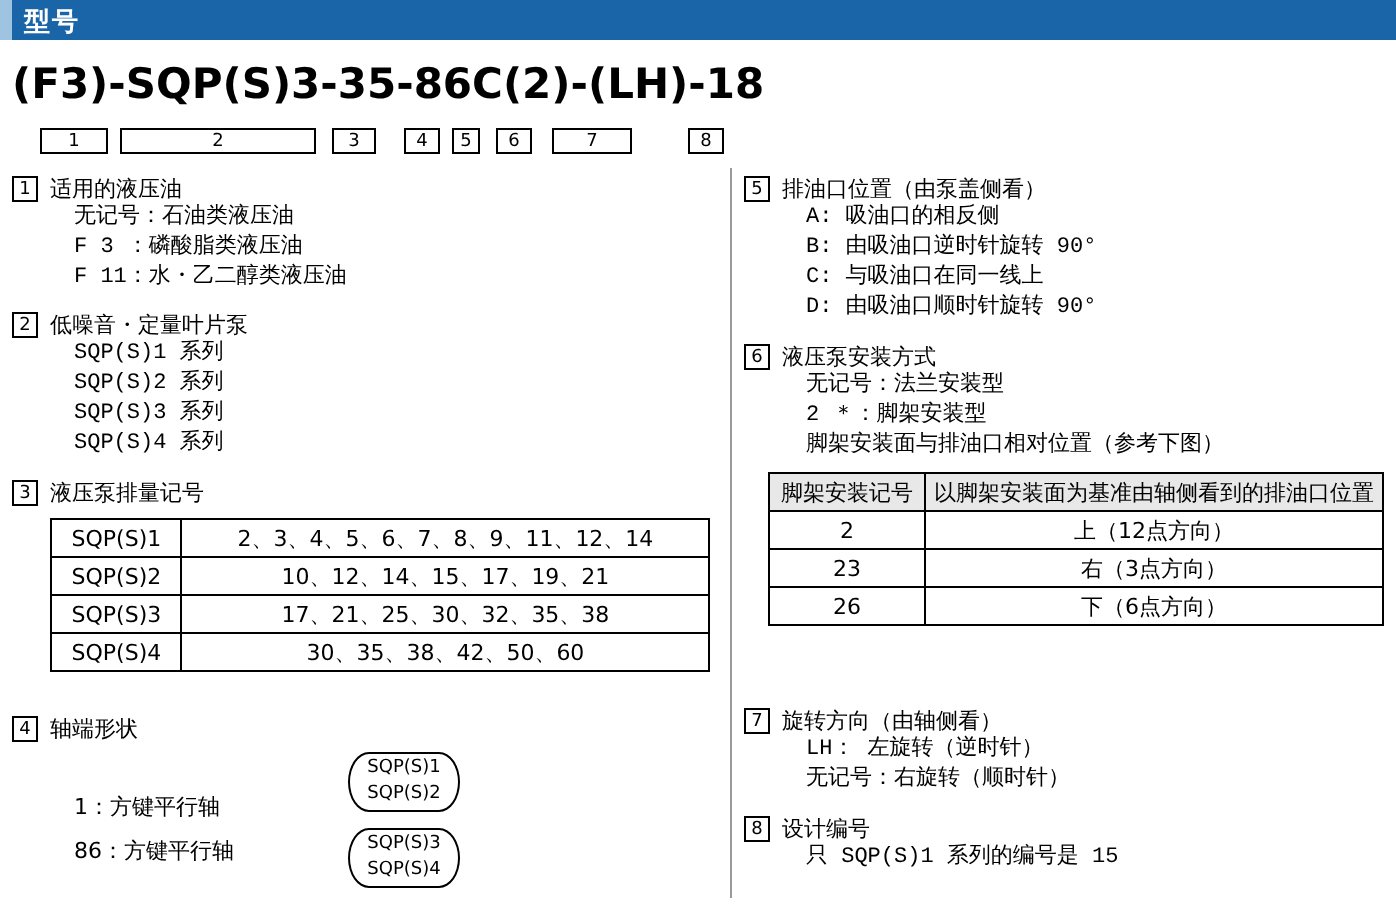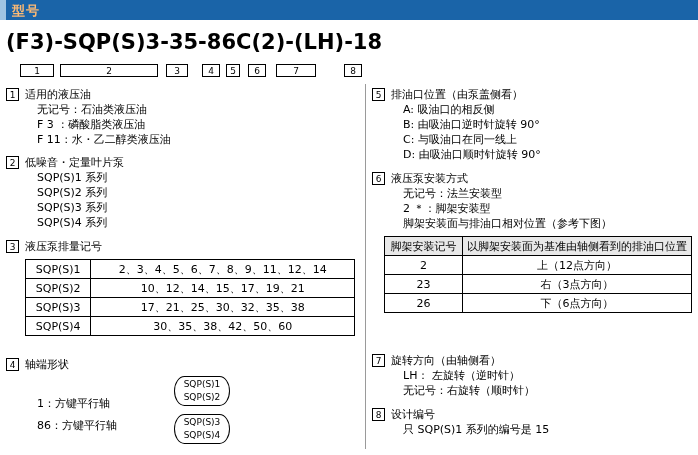--- a/index.html
+++ b/index.html
@@ -16,21 +16,21 @@
   .header {
     position: absolute; left:0; top:0; width: 698px; height: 20px;
     background: #1a64a8;
   }
   .header .bar-left {
     position:absolute; left:0; top:0; width:6px; height:20px;
     background:#9fc4e2;
   }
   .header .title {
     position:absolute; left:12px; top:2px;
-    color:#fdba74; font-size:13px; font-weight:bold;
+    color:#ffffff; font-size:13px; font-weight:bold;
     letter-spacing:1px;
   }
   
   .modelcode {
     position:absolute; left:6px; top:30px;
     font-size:21px; font-weight:bold; letter-spacing:0px;
     white-space:nowrap;
   }
   
   .tickrow { position:absolute; left:0; top:64px; width:698px; height:14px; }
@@ -47,21 +47,21 @@
     font-size:9px; line-height:13px; text-align:center;
     box-sizing:border-box; vertical-align:top;
   }
   .sec { position:absolute; }
   .sec .num { position:absolute; left:0; top:0; }
   .sec .sec-title {
     position:absolute; left:19px; top:-1px;
     font-size:11px; white-space:nowrap;
   }
   .lines { position:absolute; left:19px; top:14px; }
-  .lines div { white-space:nowrap; line-height:15px; font-size:11px; }
+  .lines div { white-space:nowrap; line-height:15px; font-size:11px;font-family:Liberation Mono, monospace; }
   .ind1 { padding-left:12px; }
 
   
   #left { position:absolute; left:6px; top:88px; width:352px; }
   
   #right { position:absolute; left:372px; top:88px; width:320px; }
 
   
   .vdiv {
     position:absolute; left:365px; top:84px; width:1px; height:365px;

